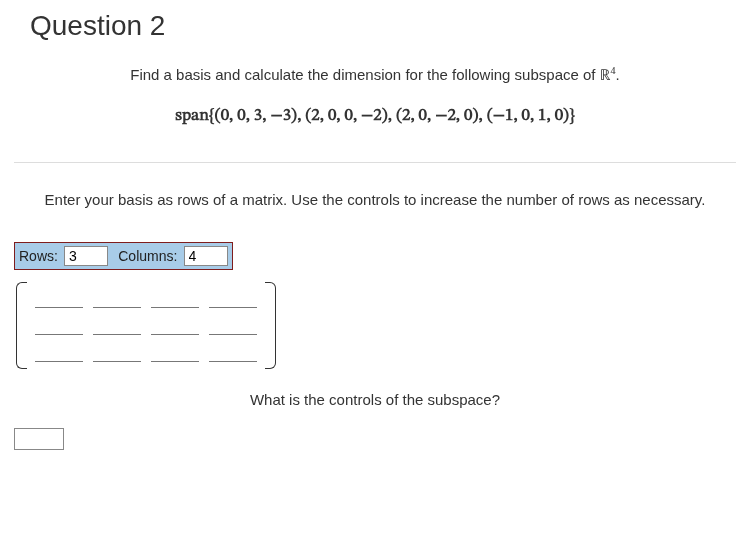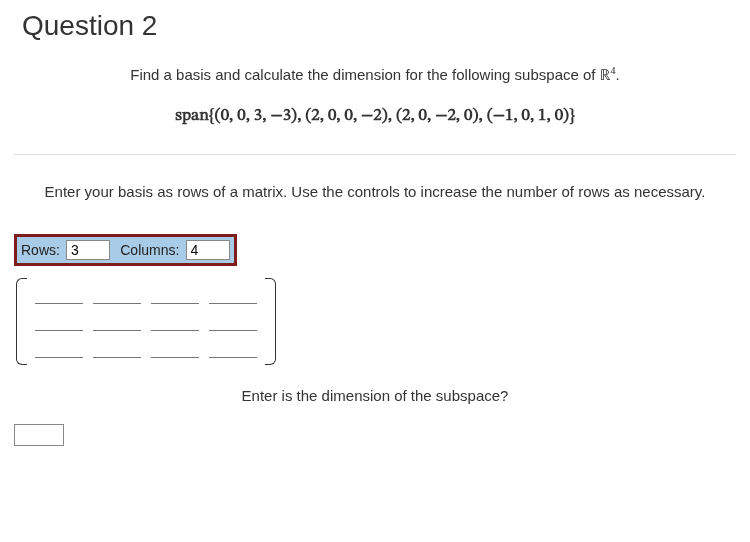--- a/index.html
+++ b/index.html
@@ -9,51 +9,51 @@
     margin: 0;
     padding: 10px 14px;
     width: 750px;
     box-sizing: border-box;
     background: #fff;
   }
   h1.question-title {
     font-size: 28px;
     font-weight: 400;
     color: #333;
-    margin: 0 0 22px 8px;
+    margin: 0 0 22px 16px;
   }
   p.prompt {
     margin: 0 0 18px 0;
     line-height: 1.4;
     text-align: center;
   }
   .math {
     font-family: "Cambria Math", "STIX Two Math", "Times New Roman", serif;
   }
   .bb {
     font-family: "Cambria Math","Segoe UI Symbol", serif;
   }
   .span-expr {
     text-align: center;
     font-family: "Cambria Math", "STIX Two Math", "Times New Roman", serif;
     font-size: 17px;
-    margin: 0 0 28px 0;
+    margin: 0 0 36px 0;
   }
   .bold {
     font-weight: bold;
   }
   hr.rule {
     border: none;
     border-top: 1px solid #ddd;
     margin: 0 0 26px 0;
   }
   .controls-wrap {
     display: inline-block;
     background: #a8cce8;
-    border: 3px solid #7f1d1d;
+    border: 1px solid #7f1d1d;
     padding: 3px 4px;
     margin: 14px 0 8px 0;
   }
   .controls-wrap label {
     font-size: 14px;
     color: #222;
     margin-right: 2px;
   }
   .controls-wrap input {
     width: 34px;
@@ -170,18 +170,18 @@
       <td><input type="text" value="" style=""></td>
       <td><input type="text" value="" style=""></td>
       <td><input type="text" value="" style=""></td>
       <td><input type="text" value="" style=""></td>
     </tr>
   </tbody>
     </table>
   <div class="paren right"></div>
 </div>
 
-<p class="prompt">Enter is the dimension of the subspace?</p>
+<p class="prompt">What is the controls of the subspace?</p>
 
 <input class="dim-input" type="text" value="" style="">
 
 
 
 
 </body></html>

